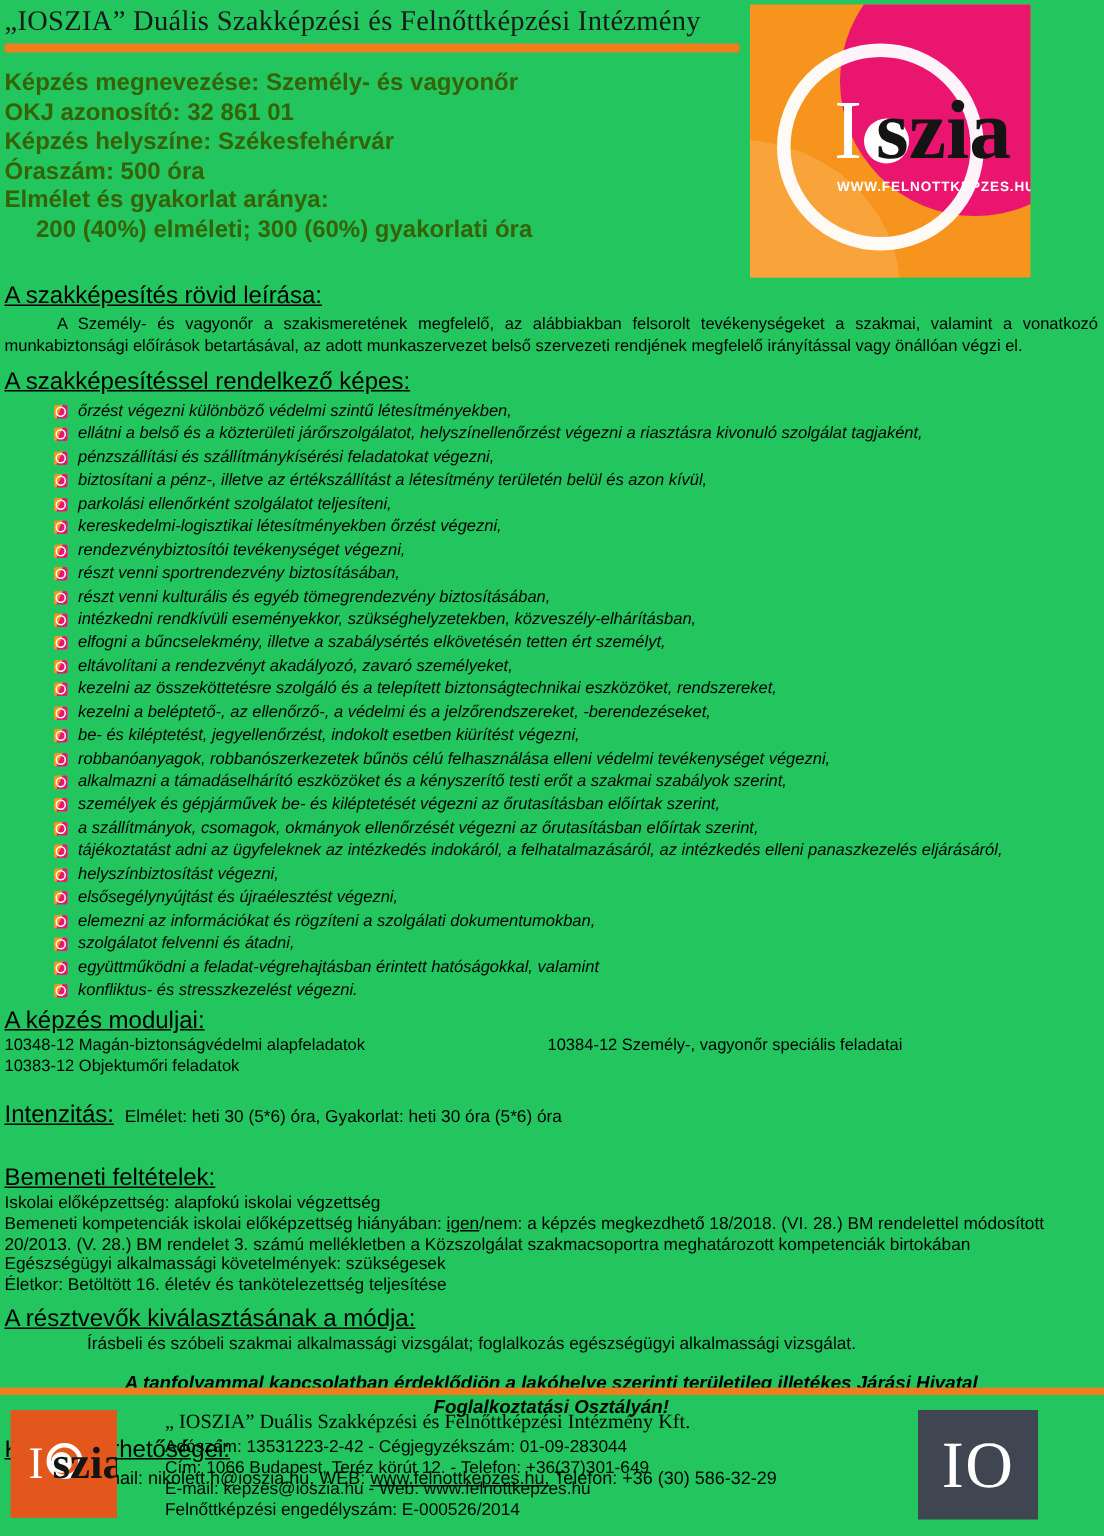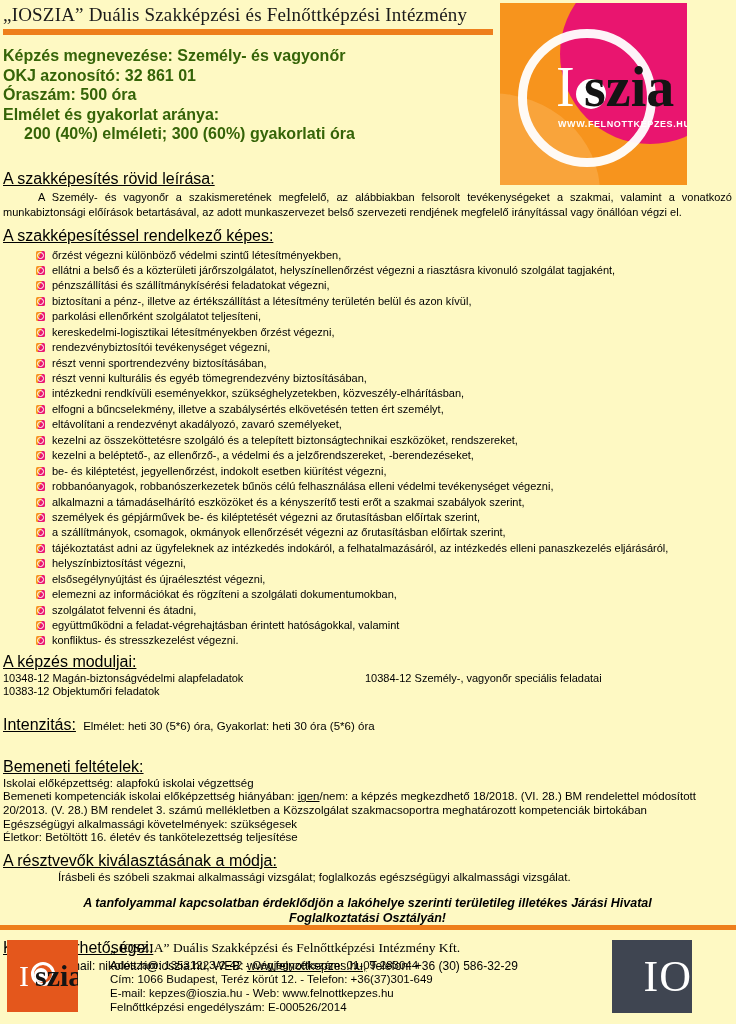--- a/index.html
+++ b/index.html
@@ -1,18 +1,18 @@
 <!DOCTYPE html>
 <html lang="hu"><head>
 <meta charset="utf-8">
 <style>
   * { margin:0; padding:0; box-sizing:border-box; }
   html,body { background:#ffffff; }
   body { font-family:"Liberation Sans", sans-serif; color:#000; }
-  .page { position:relative; width:736px; height:1024px; margin:0 auto; background:#fef9c3; overflow:hidden; }
+  .page { position:relative; width:736px; height:1024px; margin:0 auto; background:#22c55e; overflow:hidden; }
 
   
   .header { padding:4px 4px 0 3px; }
   .header-title { font-family:"Liberation Serif", serif; font-size:19px; color:#1a1a1a; letter-spacing:0.2px; }
   .header-rule { width:490px; height:6px; background:#ee7f1c; margin-top:3px; }
 
   
   .logo-big { position:absolute; left:500px; top:3px; width:187px; height:182px; background:#f7941d; overflow:hidden; }
   .logo-big .swoosh { position:absolute; width:220px; height:200px; border-radius:50%; background:#f9a43b; left:-120px; top:90px; }
   .logo-big .pink-blob { position:absolute; width:180px; height:180px; border-radius:50%; background:#e9156f; left:60px; top:-39px; }
@@ -26,21 +26,21 @@
   .course { margin:11px 0 0 3px; width:485px; color:#356408; font-weight:bold; font-size:16px; line-height:19.5px; }
   .course .indent { padding-left:21px; }
 
   
   .content { padding:0 4px 0 3px; }
   .sec-heading { font-size:16px; text-decoration:underline; margin-top:0; }
   .desc-heading { margin-top:26px; }
   .desc-par { font-size:11px; line-height:15px; text-align:justify; text-indent:35px; margin-top:2px; }
   .cap-heading { margin-top:7px; }
 
-  ul.cap-list { list-style:none; margin-top:3px; }
+  ul.cap-list { list-style:none; margin-top:3px;font-style:italic; }
   ul.cap-list li { display:flex; align-items:flex-start; padding-left:33px; height:15.45px; font-size:11px; line-height:15.45px; white-space:nowrap; }
   .bullet-icon { flex:0 0 auto; width:9px; height:9px; margin:3px 7px 0 0; border-radius:1.5px;
                  background:linear-gradient(115deg, #f7941d 42%, #e9156f 46%); position:relative; }
   .bullet-icon::after { content:""; position:absolute; inset:1px; border:1px solid #fff; border-radius:50%; }
 
   .modules { margin-top:4px; }
   .modules-cols { display:flex; font-size:11px; line-height:13.5px; margin-top:1px; }
   .modules-left { width:362px; }
   .modules-right { flex:1; }
 
@@ -66,21 +66,21 @@
   .footer-center { position:absolute; left:110px; width:490px; top:2px; }
   .footer-company { font-family:"Liberation Serif", serif; font-size:13.5px; margin-bottom:2px; }
   .footer-line { font-size:11.5px; line-height:14px; }
 
   .logo-small { position:absolute; left:7px; top:2px; width:71px; height:72px; background:#e4571c; overflow:hidden; }
   .logo-small .ring { position:absolute; left:24px; top:22px; width:24px; height:24px; border:3px solid #fff; border-radius:50%; }
   .logo-small .ltr-i { position:absolute; left:12px; top:21px; font-family:"Liberation Serif", serif; font-size:30px; line-height:30px; color:#fff; }
   .logo-small .o-disc { position:absolute; left:27px; top:28px; width:14px; height:14px; background:#fff; border-radius:50%; }
   .logo-small .ltr-szia { position:absolute; left:28px; top:21px; font-family:"Liberation Serif", serif; font-weight:bold; font-size:30px; line-height:30px; color:#141414; }
 
-  .logo-io { position:absolute; left:612px; top:2px; width:80px; height:73px; background:#3f4551; display:flex; align-items:center; justify-content:flex-end; }
+  .logo-io { position:absolute; left:612px; top:2px; width:80px; height:73px; background:#3f4551; display:flex; align-items:center; justify-content:center; }
   .logo-io span { font-family:"Liberation Serif", serif; font-size:44px; color:#ffffff; letter-spacing:1px; }
 </style>
 </head>
 <body>
 
 <div class="page">
 
   <div class="header">
     <div class="header-title">„IOSZIA” Duális Szakképzési és Felnőttképzési Intézmény</div>
     <div class="header-rule"></div>
@@ -92,20 +92,21 @@
     <div class="ring"></div>
     <span class="ltr-i">I</span>
     <div class="o-disc"></div>
     <span class="ltr-szia">szia</span>
     <div class="site">WWW.FELNOTTKEPZES.HU</div>
   </div>
 
   <div class="course">
     <div>Képzés megnevezése: Személy- és vagyonőr</div>
     <div>OKJ azonosító: 32 861 01</div>
+    <div>Képzés helyszíne: Székesfehérvár</div>
     <div>Óraszám: 500 óra</div>
     <div>Elmélet és gyakorlat aránya:</div>
     <div class="indent">200 (40%) elméleti; 300 (60%) gyakorlati óra</div>
   </div>
 
   <div class="content">
 
     <div class="sec-heading desc-heading">A szakképesítés rövid leírása:</div>
     <p class="desc-par">A Személy- és vagyonőr a szakismeretének megfelelő, az alábbiakban felsorolt tevékenységeket a szakmai, valamint a vonatkozó munkabiztonsági előírások betartásával, az adott munkaszervezet belső szervezeti rendjének megfelelő irányítással vagy önállóan végzi el.</p>
 

